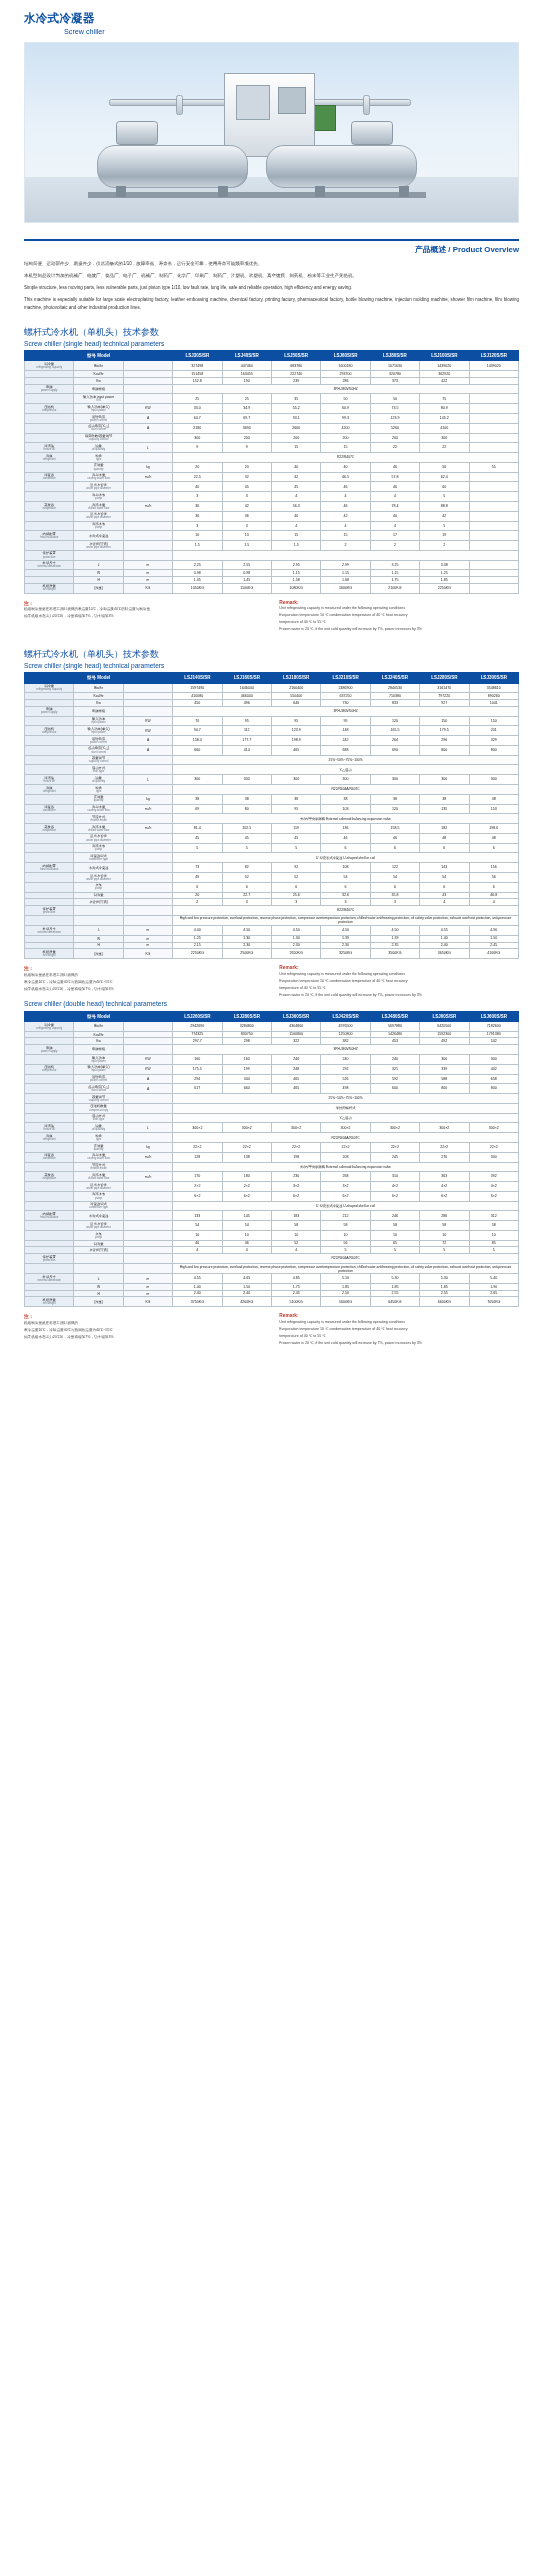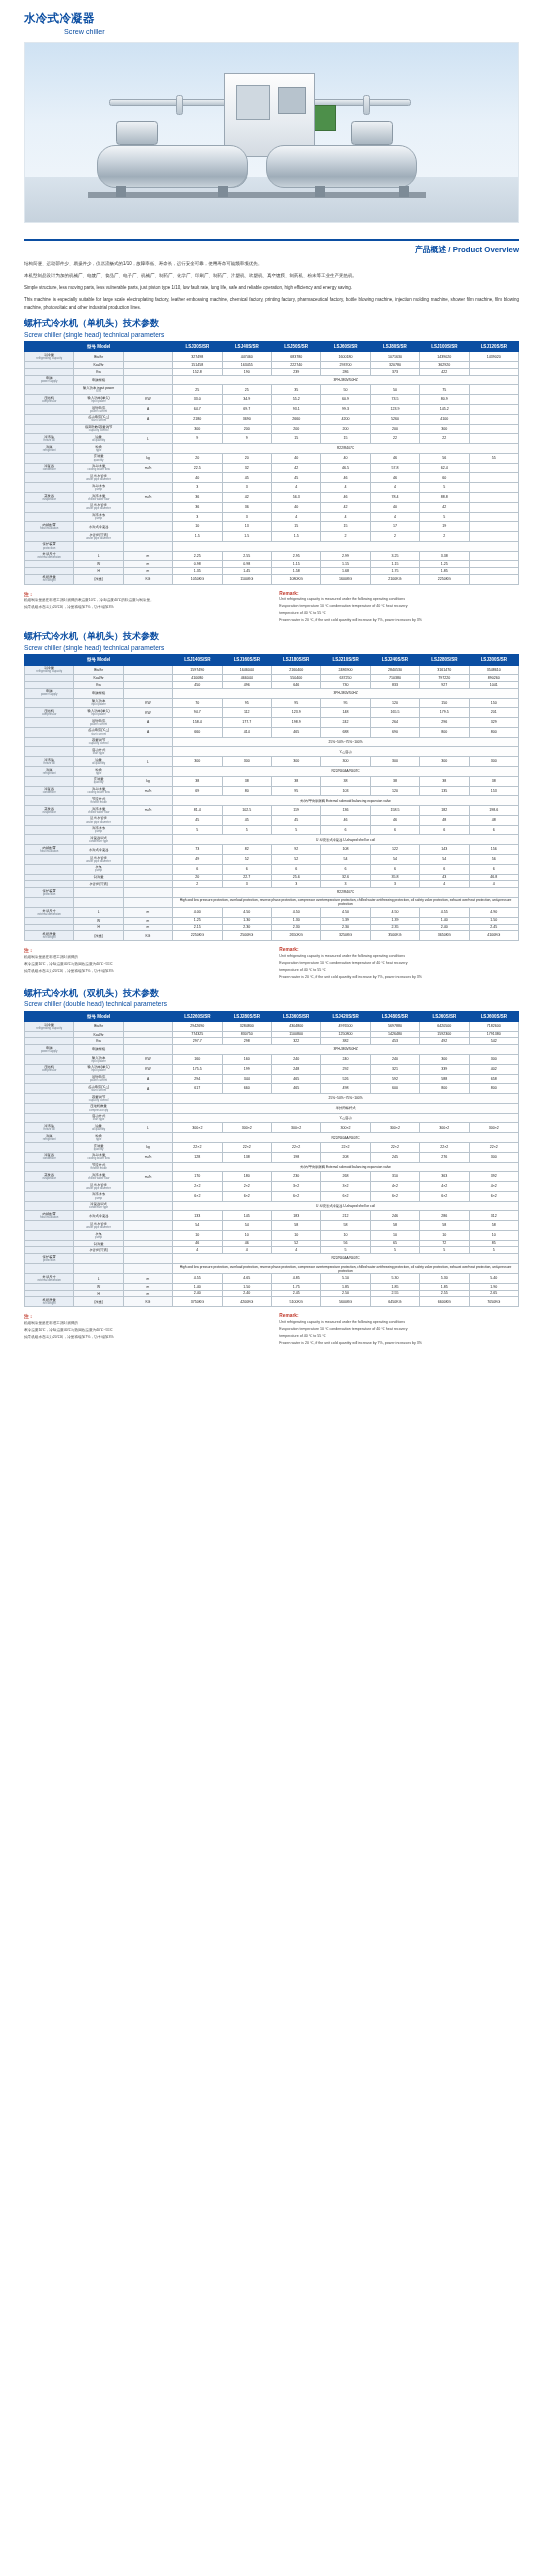--- a/index.html
+++ b/index.html
@@ -87,21 +87,21 @@
     font-size: 7.8px; font-weight: bold; color: #0b4ea2; padding: 3.6px 0 2.4px 0; text-align: right;
   }
   .overview-text {
     font-size: 4.5px; line-height: 1.75; color: #333; text-align: justify;
     padding: 2.4px 0 0 0;
   }
   .overview-text p { margin: 0 0 4.2px 0; }
 
   
   .tbl-title-cn {
-    font-size: 9px; font-weight: bold; color: #0b4ea2; margin-top: 5px;
+    font-size: 9px; font-weight: normal; color: #0b4ea2; margin-top: 14px;
   }
   .tbl-title-en { font-size: 6.6px; color: #0b4ea2; margin-top: 0.6px; margin-bottom: 3.6px; }
 
   
   table.spec {
     width: 495px; border-collapse: collapse; table-layout: fixed;
     font-size: 3.6px; color: #222;
   }
   table.spec td, table.spec th {
     border: 0.6px solid #b9c4cd; padding: 0.6px 1.2px; text-align: center;
@@ -1071,21 +1071,20 @@
             <div class="notes-body">
               <p>Unit refrigerating capacity is measured under the following operating conditions</p>
               <p>Evaporation temperature 10 ℃ condensation temperature of 40 ℃ heat recovery</p>
               <p>temperature of 40 ℃ to 55 ℃</p>
               <p>Frozen water is 20 ℃, if the unit cold quantity will increase by 7%, power increases by 3%</p>
             </div>
           </div>
         </div>
       </div>
       <div>
-        <div class="tbl-title-cn">螺杆式冷水机（双机头）技术参数</div>
         <div class="tbl-title-en">Screw chiller (double head) technical parameters</div>
         <table class="spec">
           <thead>
             <tr>
               <th colspan="3">型号 Model</th>
               <th>LSJ260S/SR</th>
               <th>LSJ280S/SR</th>
               <th>LSJ360S/SR</th>
               <th>LSJ420S/SR</th>
               <th>LSJ480S/SR</th>

